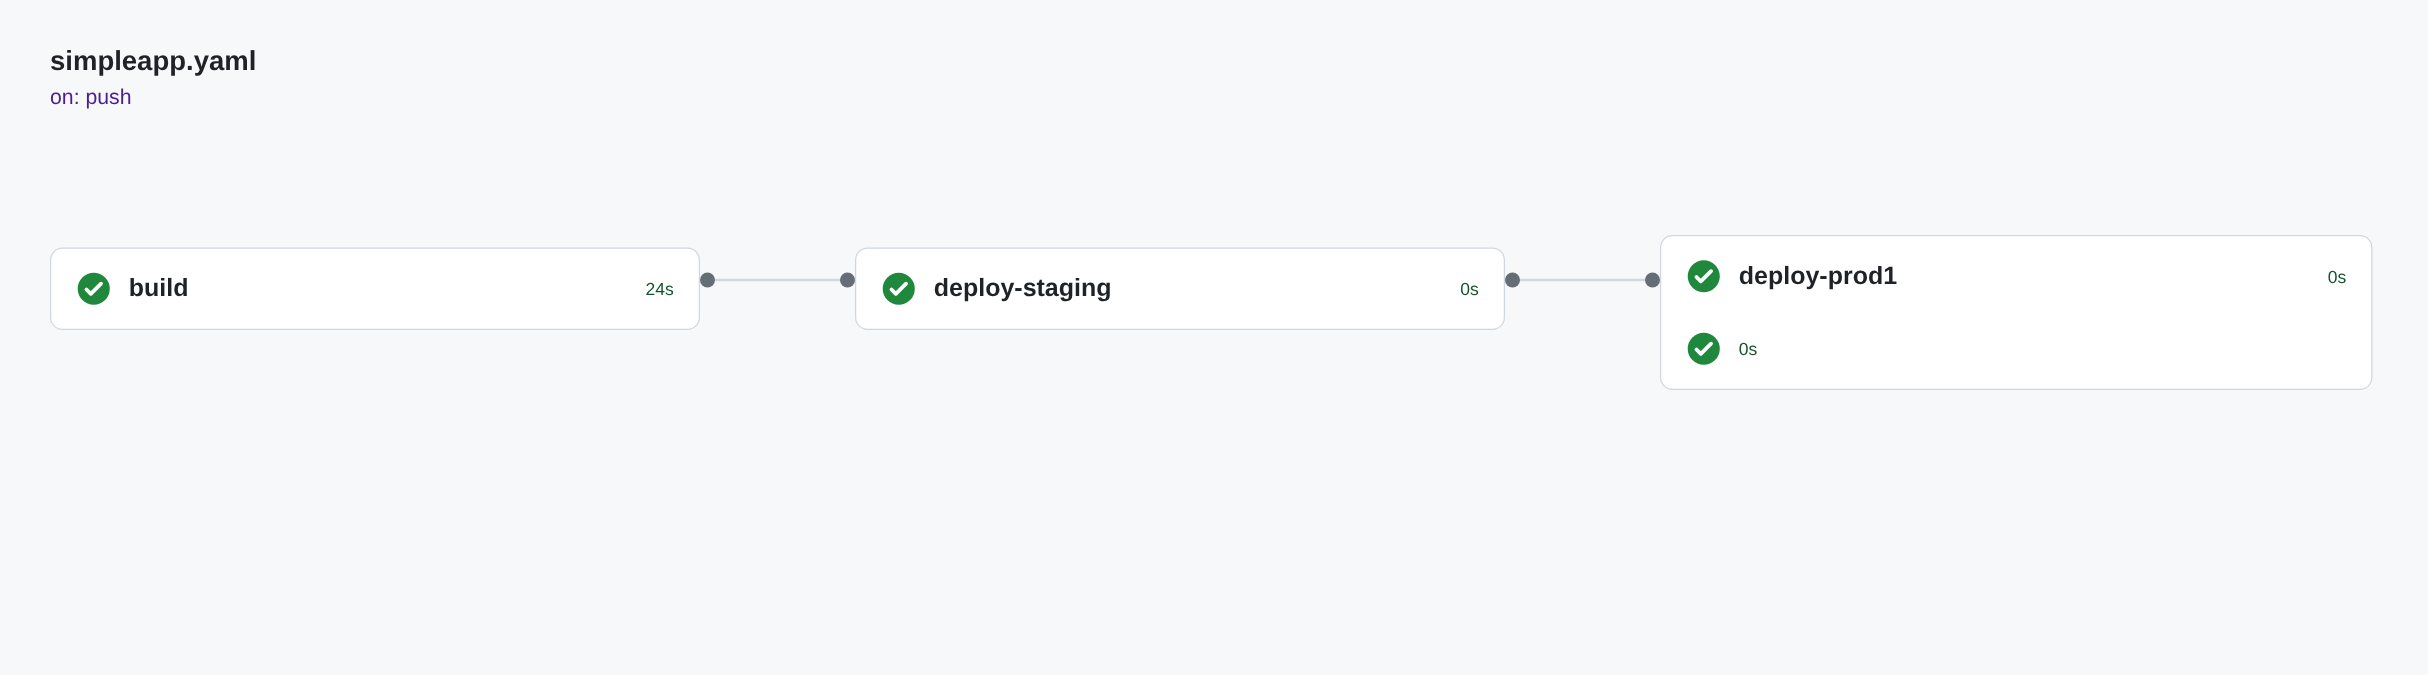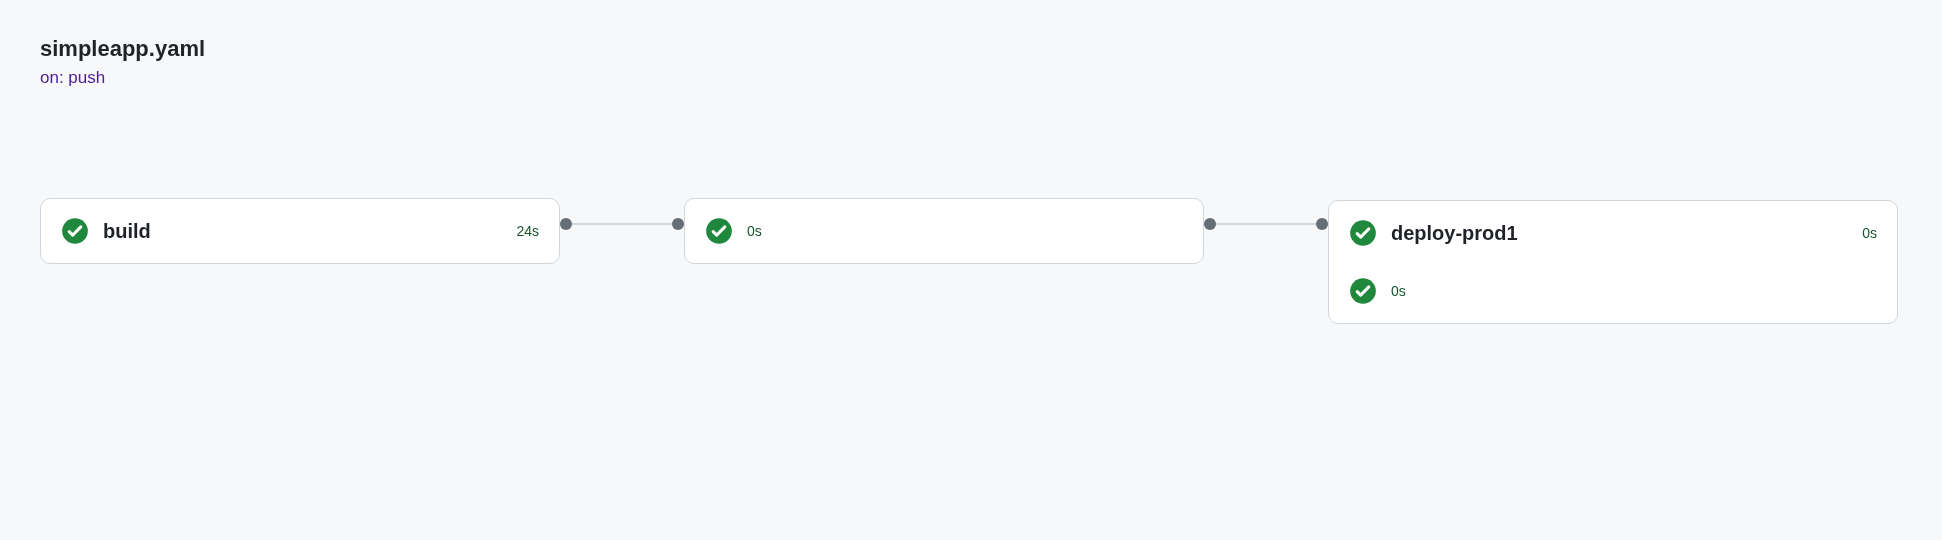--- a/index.html
+++ b/index.html
@@ -23,21 +23,20 @@
     }
     .graph {
       display: flex;
       align-items: flex-start;
     }
     .column {
       display: flex;
       flex-direction: column;
       align-items: center;
       justify-content: center;
-      margin-top: 12px;
     }
     .col-center { align-self: flex-start; margin-top: 10px; }
     .connector {
       display: flex;
       align-items: center;
       margin-top: 36px;
       height: 0;
     }
     .dot {
       width: 12px;
@@ -122,20 +121,21 @@
     <span class="dot"></span>
   </div>
 
   <div class="column col-center">
     <div class="card">
       <div class="job-row">
         <svg class="check-icon" viewBox="0 0 24 24">
           <circle cx="12" cy="12" r="11"></circle>
           <path d="M7 12.5l3 3 7-7"></path>
         </svg>
+        <span class="job-name">deploy-staging</span>
         <span class="job-dur">0s</span>
       </div>
     </div>
   </div>
 
   <div class="connector">
     <span class="dot"></span>
     <span class="line"></span>
     <span class="dot"></span>
   </div>

